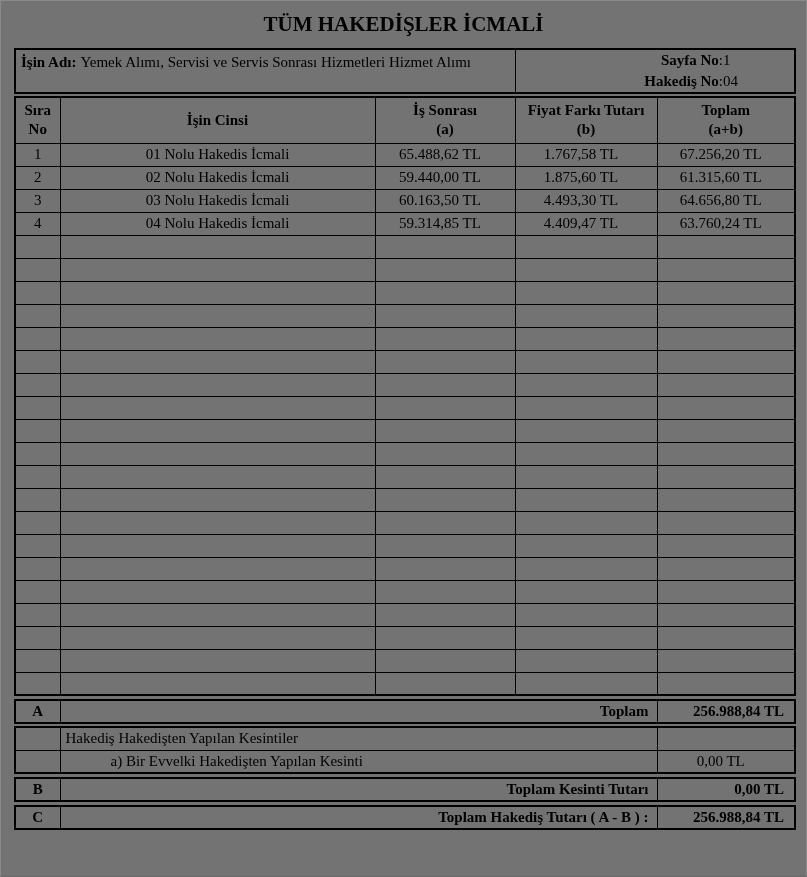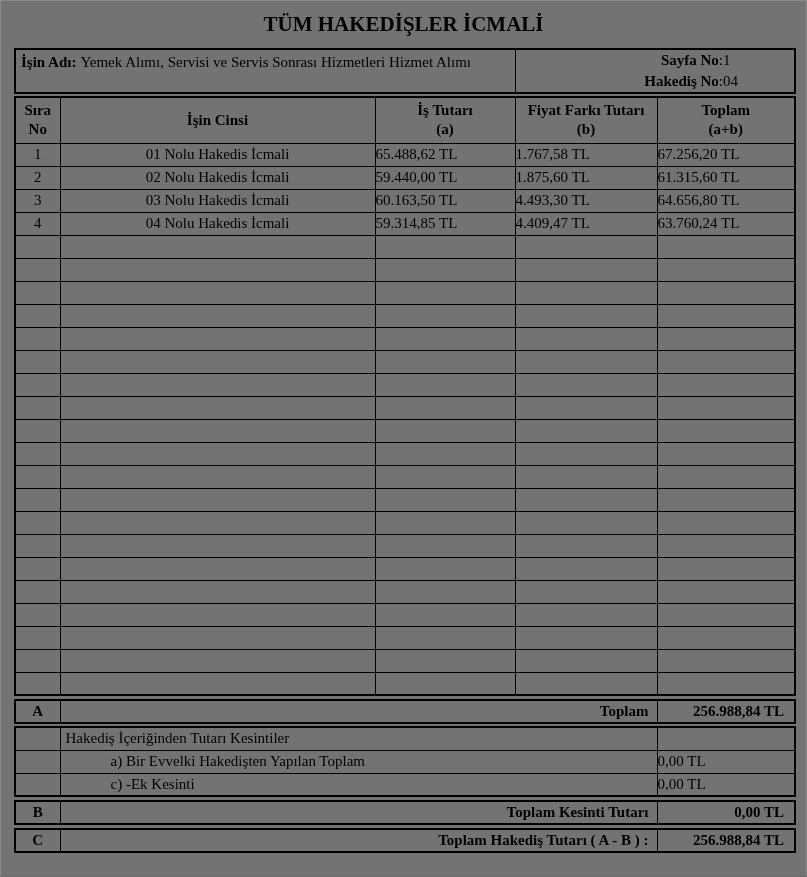--- a/index.html
+++ b/index.html
@@ -56,21 +56,21 @@
   .main-table { margin-top:2px;border-radius:30px; }
   .main-table thead th {
     height:46px;
     font-weight:bold;
     text-align:center;
     white-space:pre-line;
     line-height:19px;
   }
   .main-table tbody tr { height:23px; }
   td.c { text-align:center; }
-  td.r { text-align:left; padding-right:10px; }
+  td.r { text-align:center; padding-right:10px; }
   
   .sum-table { margin-top:3px; }
   .sum-table tr { height:23px; }
   .sum-table td.code { text-align:center; font-weight:bold; }
   .sum-table td.lbl-right { text-align:right; padding-right:8px; font-weight:bold; }
   .sum-table td.amount-bold { text-align:right; padding-right:10px; font-weight:bold;padding-left:13px; }
   .ded-table { margin-top:2px; }
   .ded-table tr { height:23px; }
   .ded-table td.hdr { padding-left:5px; }
   .ded-table td.indent { padding-left:50px; }
@@ -108,21 +108,21 @@
         <col style="width:315px">
         <col style="width:140px">
         <col style="width:142px">
         <col style="width:138px">
     </colgroup>
     <thead>
       <tr>
         <th>Sıra
 No</th>
         <th>İşin Cinsi</th>
-        <th>İş Tutarı
+        <th>İş Sonrası
 (a)</th>
         <th>Fiyat Farkı Tutarı
 (b)</th>
         <th>Toplam
 (a+b)</th>
       </tr>
     </thead>
     <tbody>
         <tr>
           <td class="c">1</td>
@@ -312,31 +312,26 @@
 
   <table class="ded-table">
     <colgroup>
         <col style="width:45px">
         <col style="width:597px">
         <col style="width:138px">
       </colgroup>
     <tbody>
       <tr>
         <td></td>
-        <td class="hdr">Hakediş İçeriğinden Tutarı Kesintiler</td>
+        <td class="hdr">Hakediş Hakedişten Yapılan Kesintiler</td>
         <td></td>
       </tr>
     <tr>
           <td></td>
-          <td class="indent">a) Bir Evvelki Hakedişten Yapılan Toplam</td>
-          <td class="r">0,00 TL</td>
-        </tr>
-        <tr>
-          <td></td>
-          <td class="indent">c) -Ek Kesinti</td>
+          <td class="indent">a) Bir Evvelki Hakedişten Yapılan Kesinti</td>
           <td class="r">0,00 TL</td>
         </tr>
       </tbody>
   </table>
 
   <table class="sum-table">
     <colgroup>
         <col style="width:45px">
         <col style="width:597px">
         <col style="width:138px">

